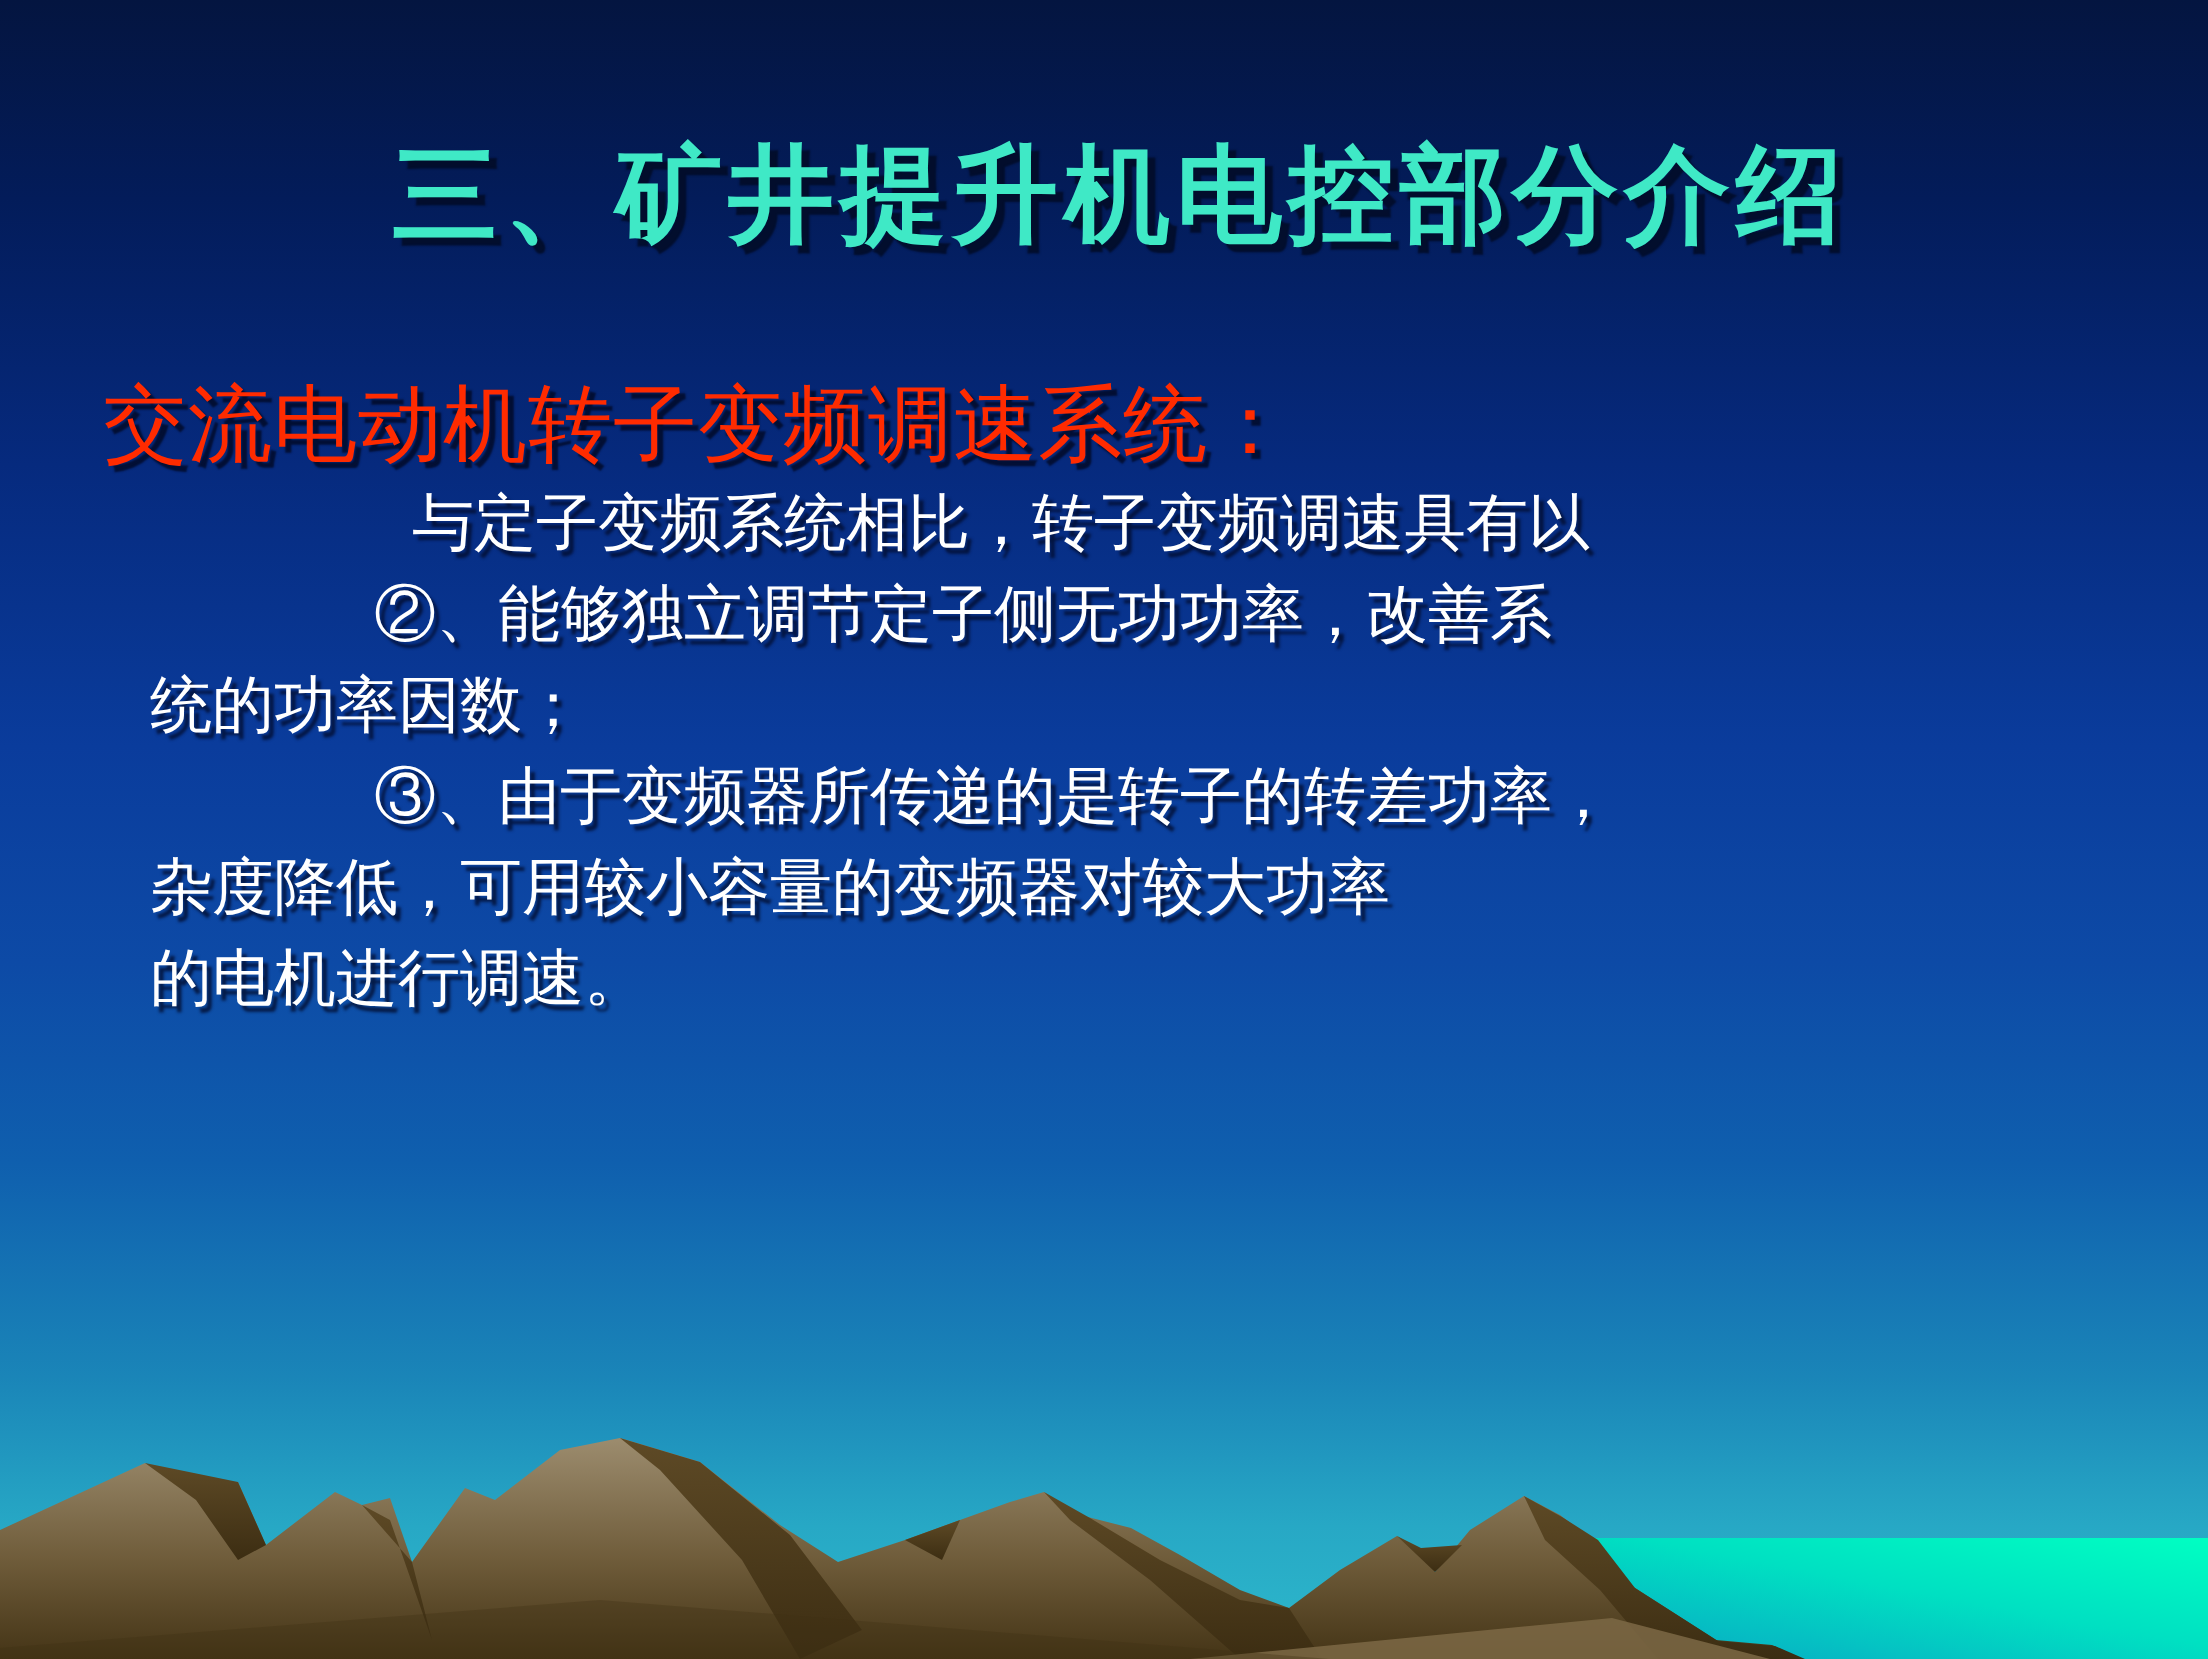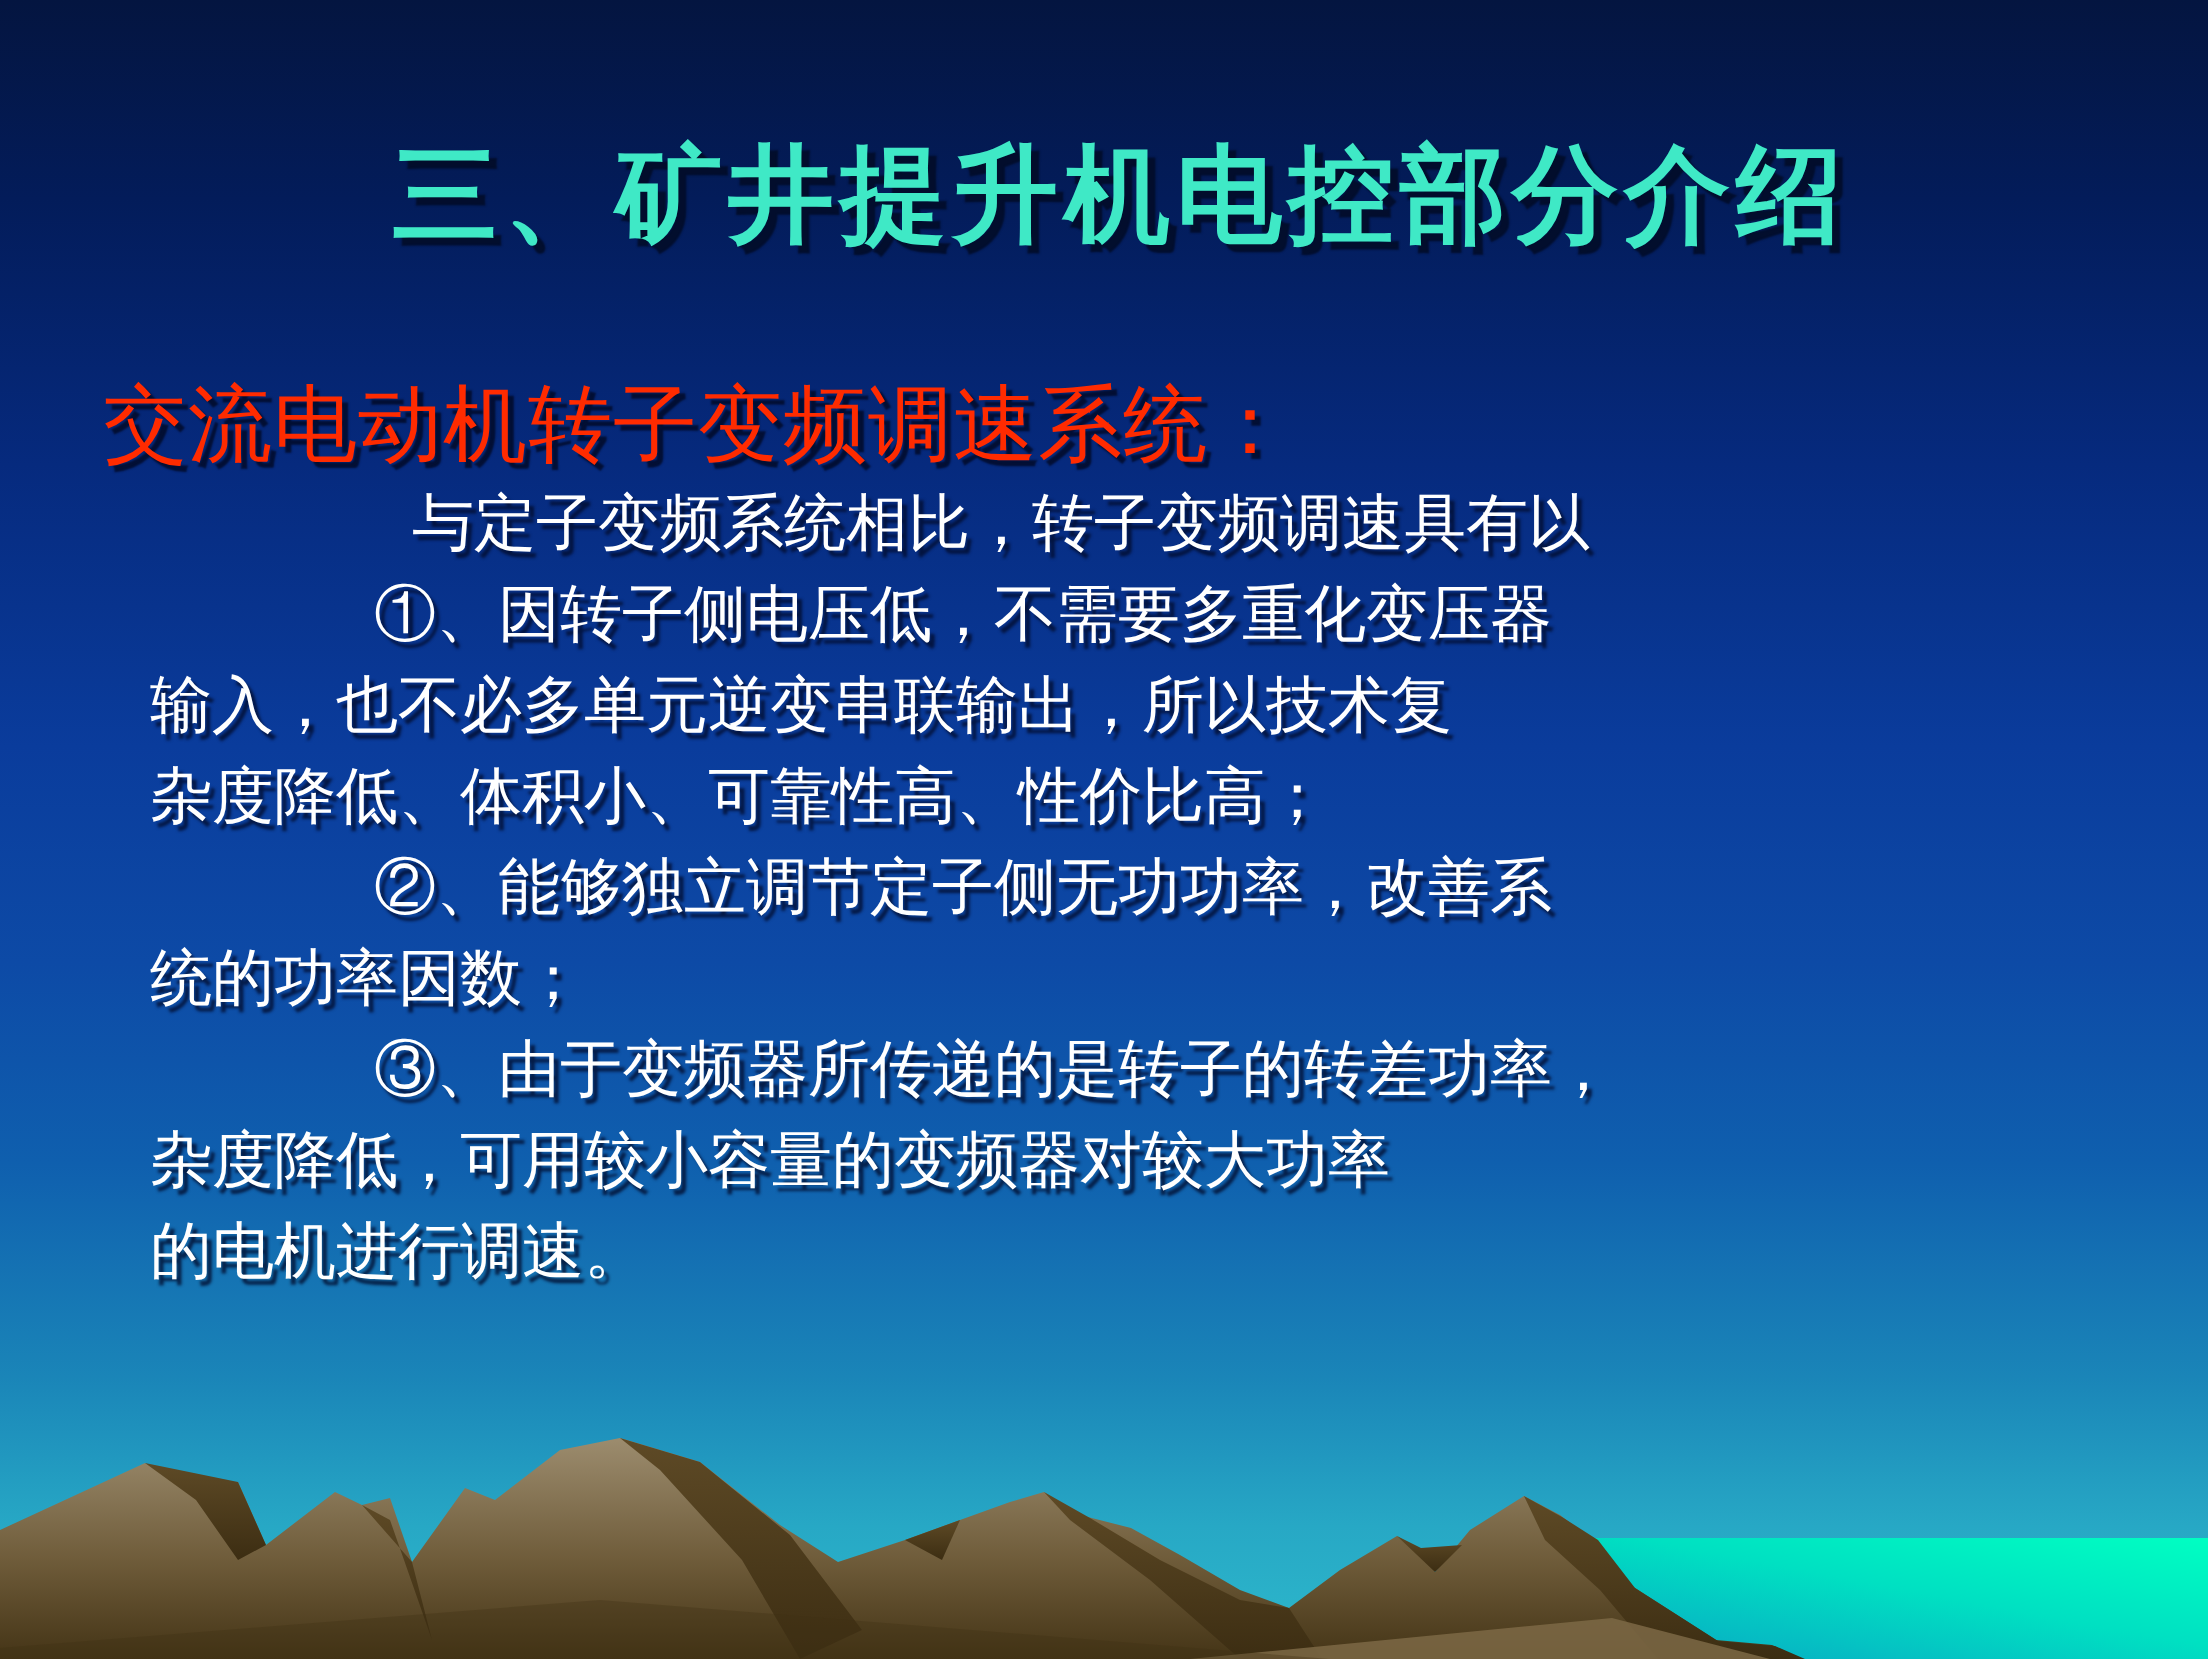--- a/index.html
+++ b/index.html
@@ -60,25 +60,20 @@
 
   <h1 class="title">三、矿井提升机电控部分介绍</h1>
 
   <div class="heading">交流电动机转子变频调速系统：</div>
 
   <div class="body-text">
     <div class="para">
       <div class="line indent-a">与定子变频系统相比，转子变频调速具有以</div>
     </div>
     <div class="para">
-      <div class="line indent-b">①、因转子侧电压低，不需要多重化变压器</div>
-      <div class="line">输入，也不必多单元逆变串联输出，所以技术复</div>
-      <div class="line">杂度降低、体积小、可靠性高、性价比高；</div>
-    </div>
-    <div class="para">
       <div class="line indent-b">②、能够独立调节定子侧无功功率，改善系</div>
       <div class="line">统的功率因数；</div>
     </div>
     <div class="para">
       <div class="line indent-b">③、由于变频器所传递的是转子的转差功率，</div>
       <div class="line">杂度降低，可用较小容量的变频器对较大功率</div>
       <div class="line">的电机进行调速。</div>
     </div>
   </div>
 

